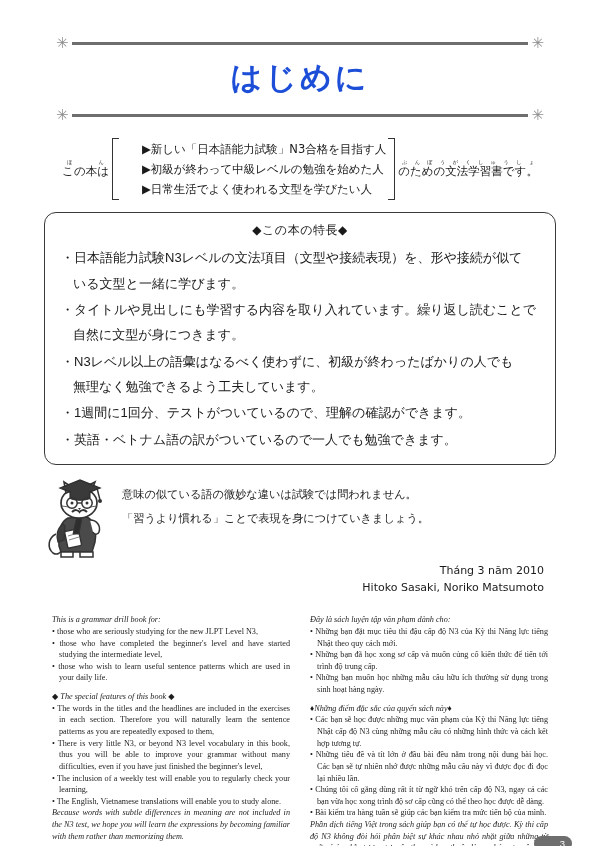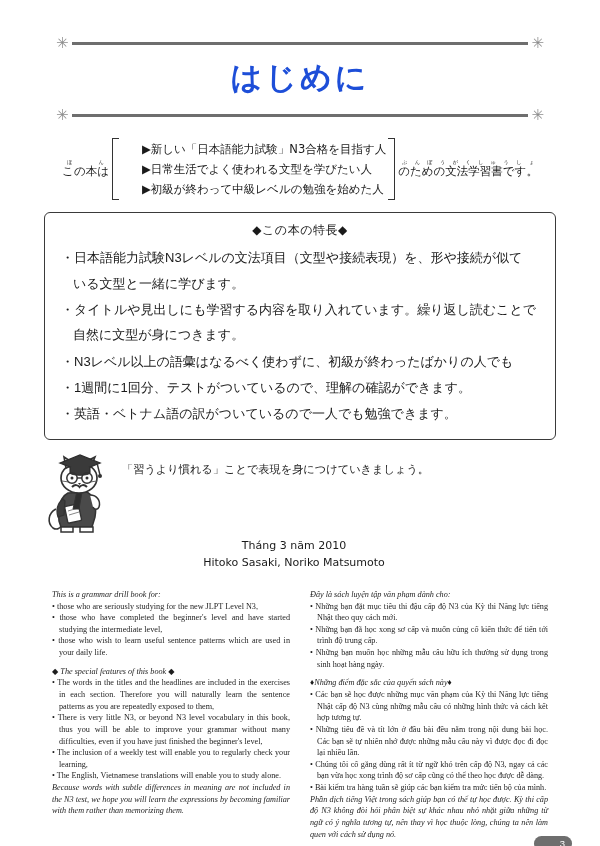--- a/index.html
+++ b/index.html
@@ -102,21 +102,21 @@
     font-family: "DejaVu Sans", sans-serif;
     white-space: nowrap;
     line-height: 1.75;
     padding-left: 21px;
   }
 
   
   .features {
     margin: 12px 44px 0 44px;
     border: 1.6px solid #3a3a3a;
-    border-radius: 6px;
+    border-radius: 12px;
     padding: 9px 16px 11px 16px;
   }
   .features-title {
     text-align: center;
     font-size: 12px;
     font-family: "DejaVu Sans", sans-serif;
     margin-bottom: 6px;
     letter-spacing: 0.5px;
   }
   .feat {
@@ -147,21 +147,21 @@
   }
   .mascot-msg .line {
     font-size: 11.2px;
     font-family: "DejaVu Sans", sans-serif;
     line-height: 2.1;
   }
 
   
   .signature {
     margin: 2px 56px 0 44px;
-    text-align: center;
+    text-align: right;
     font-family: "DejaVu Sans", sans-serif;
   }
   .signature .sig-date { font-size: 11px; line-height: 1.55; }
   .signature .sig-names { font-size: 11px; line-height: 1.55; }
 
   
   .columns {
     margin: 18px 52px 0 52px;
     display: flex;
     gap: 20px;
@@ -221,41 +221,42 @@
       <span class="orn">✳</span>
     </div>
   </div>
 
   <div class="intro">
     <span class="intro-lead">
       <ruby><span>この本は</span><rt>ほん</rt></ruby>
     </span>
     <span class="bracket-box">
       <div class="target-line">▶新しい「日本語能力試験」N3合格を目指す人</div>
+      <div class="target-line">▶初級が終わって中級レベルの勉強を始めた人</div>
       <div class="target-line">▶日常生活でよく使われる文型を学びたい人</div>
-      <div class="target-line">▶初級が終わって中級レベルの勉強を始めた人</div>
     </span>
     <span class="intro-tail">
       <ruby><span>のための文法学習書です。</span><rt>ぶんぽうがくしゅうしょ</rt></ruby>
     </span>
   </div>
 
   <div class="features">
     <div class="features-title">◆この本の特長◆</div>
 
     <div class="feat">
       <span>・日本語能力試験N3レベルの文法項目（文型や接続表現）を、形や接続が似て</span>
       <span class="ind">いる文型と一緒に学びます。</span>
     </div>
     <div class="feat">
       <span>・タイトルや見出しにも学習する内容を取り入れています。繰り返し読むことで</span>
       <span class="ind">自然に文型が身につきます。</span>
     </div>
     <div class="feat">
       <span>・N3レベル以上の語彙はなるべく使わずに、初級が終わったばかりの人でも</span>
+      <span class="ind">無理なく勉強できるよう工夫しています。</span>
     </div>
     <div class="feat">
       <span>・1週間に1回分、テストがついているので、理解の確認ができます。</span>
     </div>
     <div class="feat">
       <span>・英語・ベトナム語の訳がついているので一人でも勉強できます。</span>
     </div>
   </div>
 
   <div class="mascot-row">
@@ -298,20 +299,21 @@
         <path d="M28 36 C31 33 34 34 35.5 36 C37 34 40 33 43 36" fill="none" stroke="#333" stroke-width="2"></path>
 
         <line x1="18" y1="30" x2="25" y2="31" stroke="#555" stroke-width="0.9"></line>
         <line x1="46" y1="31" x2="53" y2="30" stroke="#555" stroke-width="0.9"></line>
 
         <path d="M17 76 L17 81 L29 81 L29 76 Z" fill="#fff" stroke="#333" stroke-width="1.5"></path>
         <path d="M36 76 L36 81 L49 81 L49 76 Z" fill="#fff" stroke="#333" stroke-width="1.5"></path>
       </svg>
     </div>
     <div class="mascot-msg">
+      <div class="line">意味の似ている語の微妙な違いは試験では問われません。</div>
       <div class="line">「習うより慣れる」ことで表現を身につけていきましょう。</div>
     </div>
   </div>
 
   <div class="signature">
     <div class="sig-date">Tháng 3 năm 2010</div>
     <div class="sig-names">Hitoko Sasaki, Noriko Matsumoto</div>
   </div>
 
   <div class="columns">

